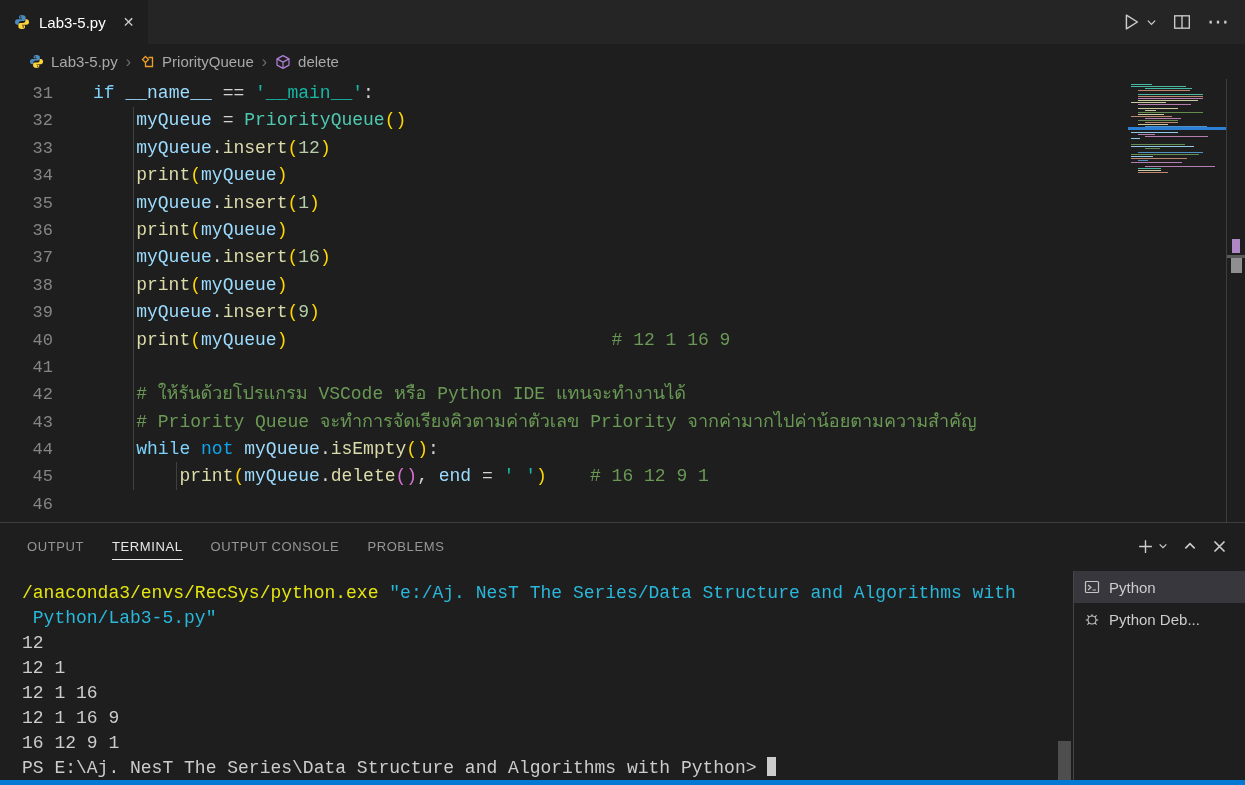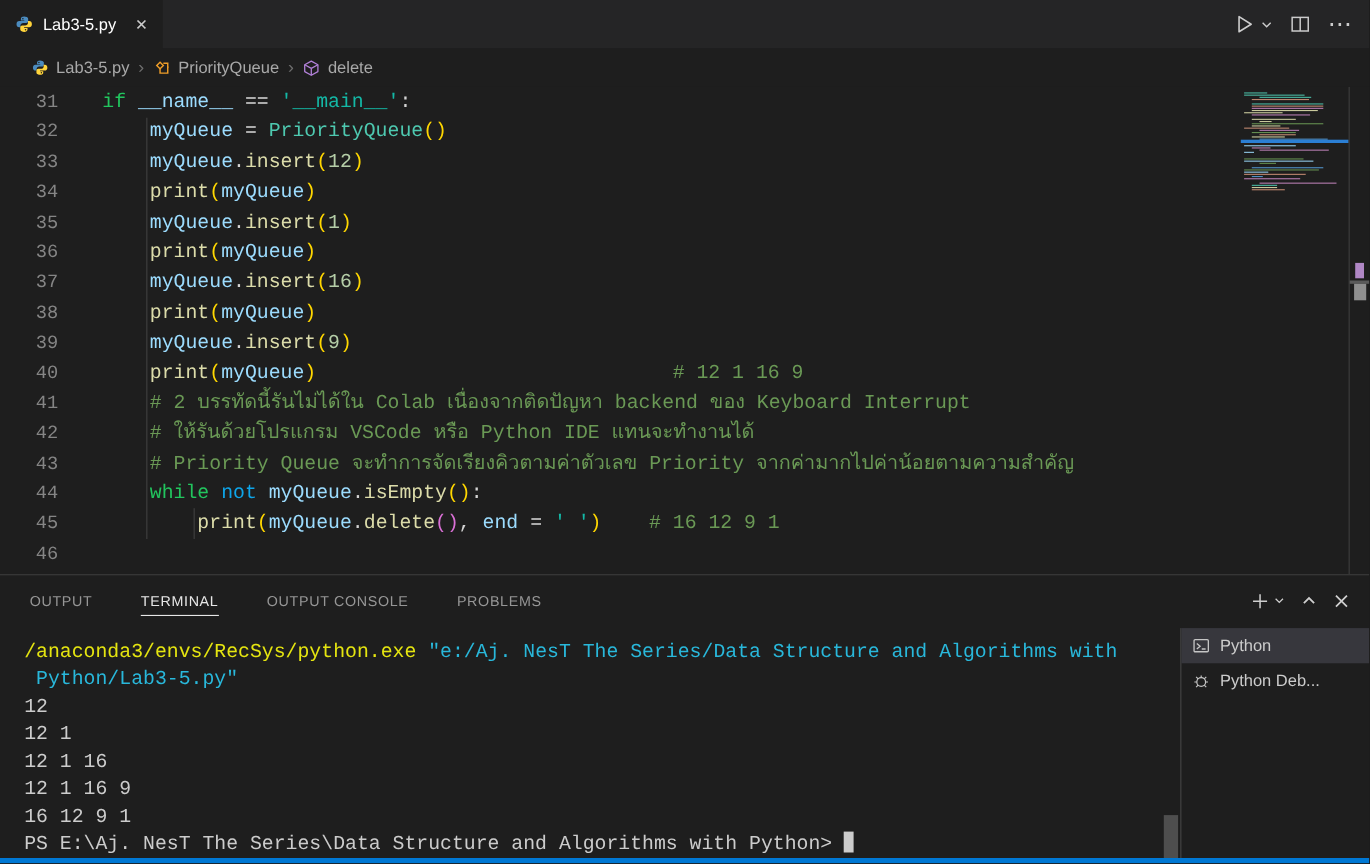--- a/index.html
+++ b/index.html
@@ -21,21 +21,21 @@
                 display:flex; align-items:center; padding-left:29px; gap:7px; color:#a9a9a9; font-size:15px; }
   .bc-sep { color:#6e6e6e; font-size:16px; margin:0 1px; }
 
   
   .editor { position:absolute; top:79px; left:0; width:1245px; height:443px; background:#1e1e1e; }
   #code { position:absolute; top:1px; left:0; }
   .code-line { display:flex; height:27.4px; line-height:27.4px; white-space:pre;
                font-family:"Liberation Mono", monospace; font-size:18px; }
   .ln { display:inline-block; width:53px; flex:none; text-align:right; color:#858585; font-size:17px; }
   .code-text { margin-left:40px; color:#d4d4d4; }
-  .tk-kw  { color:#22c55e; } .tk-kw2 { color:#0ea5e9; }
+  .tk-kw  { color:#7dd3fc; } .tk-kw2 { color:#0ea5e9; }
   .tk-var { color:#9cdcfe; } .tk-fn  { color:#dcdcaa; }
   .tk-cls { color:#4ec9b0; } .tk-num { color:#b5cea8; }
   .tk-str { color:#14b8a6; } .tk-cmt { color:#6a9955; }
   .tk-pln { color:#d4d4d4; } .tk-b1  { color:#ffd700; } .tk-b2 { color:#da70d6; }
   .indent-guide { position:absolute; width:1px; background:#404040; }
   .ig1 { left:133px; top:28px; height:383px; }
   .ig2 { left:176px; top:383px; height:28px; }
 
   
   .minimap { position:absolute; top:0; right:19px; width:98px; height:443px; }
@@ -43,21 +43,21 @@
   .mm-row { height:1px; margin:0 0 1px 0; opacity:.9; }
   .mm-hl { position:absolute; left:0; right:0; top:48px; height:3px; background:#2b7fd4; }
   .overview-ruler { position:absolute; top:0; right:0; width:19px; height:443px; border-left:1px solid #3e3e3e; }
   .ovr-cursor { position:absolute; left:5px; top:160px; width:8px; height:14px; background:#b087c5; }
   .ovr-band { position:absolute; left:0; right:0; top:176px; height:3px; background:#5a5a5a; }
   .ovr-thumb { position:absolute; left:4px; top:179px; width:11px; height:15px; background:#8f8f8f; }
 
   
   .panel { position:absolute; top:522px; left:0; width:1245px; height:258px; background:#1e1e1e;
            border-top:1px solid #3e3e3e; }
-  .panel-header { position:relative; height:46px; display:flex; align-items:center; padding-left:27px; gap:44px; }
+  .panel-header { position:relative; height:46px; display:flex; align-items:center; padding-left:27px; gap:28px; }
   .ptab { position:relative; height:46px; display:flex; align-items:center; font-size:13px; letter-spacing:.6px;
           color:#969696; cursor:pointer; }
   .ptab.active { color:#e7e7e7; }
   .ptab.active::after { content:""; position:absolute; left:0; right:0; bottom:9px; height:1px; background:#e7e7e7; }
   .panel-actions { position:absolute; right:18px; top:0; height:46px; display:flex; align-items:center; gap:15px; color:#cfcfcf; }
 
   #terminal { position:absolute; left:22px; top:58px; width:1030px;
               font-family:"Liberation Mono", monospace; font-size:18px; color:#cccccc; }
   .term-line { height:25px; line-height:25px; white-space:pre; }
   .tk-y { color:#e5e510; } .tk-c { color:#29b8db; }
@@ -145,21 +145,21 @@
         <div class="code-line"><span class="ln">31</span><span class="code-text"><span class="tk-kw">if</span><span> </span><span class="tk-var">__name__</span><span class="tk-pln"> == </span><span class="tk-str">'__main__'</span><span class="tk-pln">:</span></span></div>
         <div class="code-line"><span class="ln">32</span><span class="code-text"><span>    </span><span class="tk-var">myQueue</span><span class="tk-pln"> = </span><span class="tk-cls">PriorityQueue</span><span class="tk-b1">(</span><span class="tk-b1">)</span></span></div>
         <div class="code-line"><span class="ln">33</span><span class="code-text"><span>    </span><span class="tk-var">myQueue</span><span class="tk-pln">.</span><span class="tk-fn">insert</span><span class="tk-b1">(</span><span class="tk-num">12</span><span class="tk-b1">)</span></span></div>
         <div class="code-line"><span class="ln">34</span><span class="code-text"><span>    </span><span class="tk-fn">print</span><span class="tk-b1">(</span><span class="tk-var">myQueue</span><span class="tk-b1">)</span></span></div>
         <div class="code-line"><span class="ln">35</span><span class="code-text"><span>    </span><span class="tk-var">myQueue</span><span class="tk-pln">.</span><span class="tk-fn">insert</span><span class="tk-b1">(</span><span class="tk-num">1</span><span class="tk-b1">)</span></span></div>
         <div class="code-line"><span class="ln">36</span><span class="code-text"><span>    </span><span class="tk-fn">print</span><span class="tk-b1">(</span><span class="tk-var">myQueue</span><span class="tk-b1">)</span></span></div>
         <div class="code-line"><span class="ln">37</span><span class="code-text"><span>    </span><span class="tk-var">myQueue</span><span class="tk-pln">.</span><span class="tk-fn">insert</span><span class="tk-b1">(</span><span class="tk-num">16</span><span class="tk-b1">)</span></span></div>
         <div class="code-line"><span class="ln">38</span><span class="code-text"><span>    </span><span class="tk-fn">print</span><span class="tk-b1">(</span><span class="tk-var">myQueue</span><span class="tk-b1">)</span></span></div>
         <div class="code-line"><span class="ln">39</span><span class="code-text"><span>    </span><span class="tk-var">myQueue</span><span class="tk-pln">.</span><span class="tk-fn">insert</span><span class="tk-b1">(</span><span class="tk-num">9</span><span class="tk-b1">)</span></span></div>
         <div class="code-line"><span class="ln">40</span><span class="code-text"><span>    </span><span class="tk-fn">print</span><span class="tk-b1">(</span><span class="tk-var">myQueue</span><span class="tk-b1">)</span><span>                              </span><span class="tk-cmt"># 12 1 16 9</span></span></div>
-        <div class="code-line"><span class="ln">41</span><span class="code-text"><span>    </span><span class="tk-cmt"># 2 บรรทัดนี้รันไม่ได้ใน Colab เนื่องจากติดปัญหา backend ของ Keyboard Interrupt</span></span></div>
+        <div class="code-line"><span class="ln">41</span><span class="code-text"><span>    </span></span></div>
         <div class="code-line"><span class="ln">42</span><span class="code-text"><span>    </span><span class="tk-cmt"># ให้รันด้วยโปรแกรม VSCode หรือ Python IDE แทนจะทำงานได้</span></span></div>
         <div class="code-line"><span class="ln">43</span><span class="code-text"><span>    </span><span class="tk-cmt"># Priority Queue จะทำการจัดเรียงคิวตามค่าตัวเลข Priority จากค่ามากไปค่าน้อยตามความสำคัญ</span></span></div>
         <div class="code-line"><span class="ln">44</span><span class="code-text"><span>    </span><span class="tk-kw">while</span><span> </span><span class="tk-kw2">not</span><span> </span><span class="tk-var">myQueue</span><span class="tk-pln">.</span><span class="tk-fn">isEmpty</span><span class="tk-b1">(</span><span class="tk-b1">)</span><span class="tk-pln">:</span></span></div>
         <div class="code-line"><span class="ln">45</span><span class="code-text"><span>        </span><span class="tk-fn">print</span><span class="tk-b1">(</span><span class="tk-var">myQueue</span><span class="tk-pln">.</span><span class="tk-fn">delete</span><span class="tk-b2">(</span><span class="tk-b2">)</span><span class="tk-pln">, </span><span class="tk-var">end</span><span class="tk-pln"> = </span><span class="tk-str">' '</span><span class="tk-b1">)</span><span>    </span><span class="tk-cmt"># 16 12 9 1</span></span></div>
         <div class="code-line"><span class="ln">46</span><span class="code-text"></span></div>
       </div>
     <div class="indent-guide ig1"></div>
     <div class="indent-guide ig2"></div>
     <div class="minimap">
       <div id="mm-rows">

